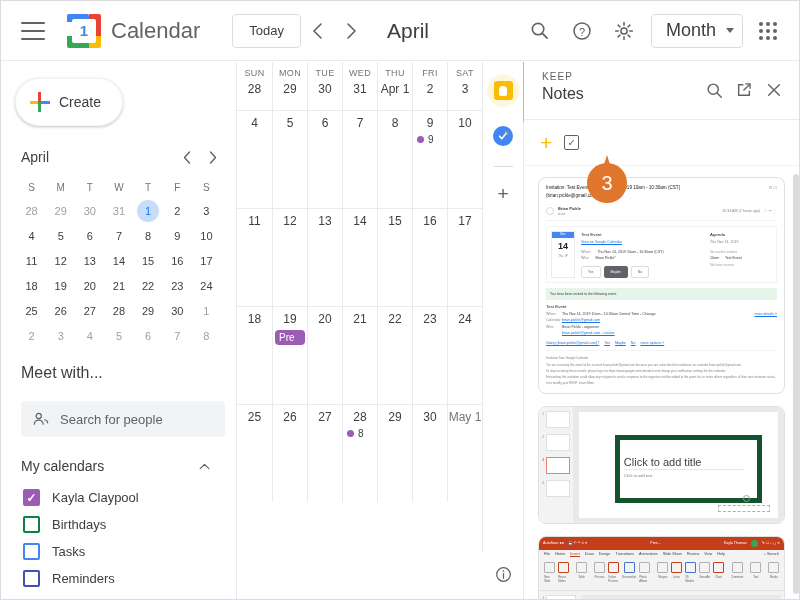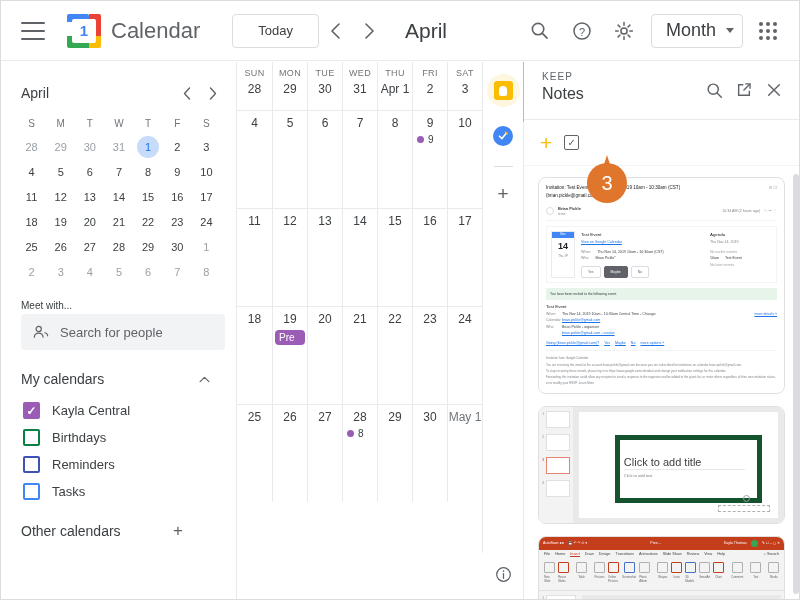--- a/index.html
+++ b/index.html
@@ -28,21 +28,21 @@
   .logo .yel  { right:0; bottom:0; width:12px; height:12px; background:#fbbc05; border-radius:0 0 2px 0;}
   .logo .grn  { left:0; bottom:0; width:22px; height:12px; background:#34a853; border-radius:0 0 0 2px;}
   .logo .white{ left:5px; top:5px; width:24px; height:24px; background:#fff; border-radius:2px;}
   .logo .num  { position:absolute; left:5px; top:5px; width:24px; height:24px;
                 display:flex; align-items:center; justify-content:center;
                 font-size:15px; font-weight:bold; color:#4285f4; }
 
   .app-title { margin-left: 10px; font-size: 22px; color: #5f6368; letter-spacing: 0; }
 
   .today-btn {
-    margin-left: 32px; height: 34px; padding: 0 25px; border: 1px solid #dadce0;
+    margin-left: 32px; height: 34px; padding: 0 16px; border: 1px solid #dadce0;
     border-radius: 4px; background: #fff; font-size: 13px; color: #3c4043;
     display: flex; align-items: center; cursor: pointer;
   }
   .navarrow {
     width: 34px; height: 34px; display:flex; align-items:center; justify-content:center;
     border-radius:50%; cursor:pointer; color:#5f6368; font-size:18px;
   }
   .navarrow:first-of-type { margin-left: 14px; }
   .month-label { margin-left: 18px; font-size: 21px; color: #3c4043; }
 
@@ -87,21 +87,21 @@
               border-radius:50%; color:#5f6368; font-size:14px; cursor:pointer; }
 
   table.mini { width: 204px; margin-left: 16px; border-collapse: collapse; }
   table.mini th { font-size: 10px; color: #70757a; font-weight: 400; height: 22px; width: 29px; }
   table.mini td { font-size: 11px; color: #3c4043; height: 25px; text-align:center; cursor:pointer; }
   table.mini td.out { color: #9aa0a6; }
   table.mini td .d { display:inline-flex; width:22px;height:22px;border-radius:50%;
                      align-items:center;justify-content:center; }
   table.mini td.sel .d { background:#c7dbfb; color:#1a73e8; }
 
-  .meet-title { font-size: 10px; color: #3c4043; margin: 16px 0 3px 20px; }
+  .meet-title { font-size: 16px; color: #3c4043; margin: 16px 0 19px 20px; }
   .search-people {
     margin-left: 20px; width: 204px; height: 36px; background: #f1f3f4; border-radius: 4px;
     display:flex; align-items:center; gap:10px; padding-left: 12px; cursor: text;
   }
   .search-people .ph { font-size: 13px; color: #5f6368; }
 
   .cal-section { margin: 16px 0 0 20px; display:flex; align-items:center; width: 196px; }
   .cal-section .lbl { font-size: 14px; color: #3c4043; flex: 1; }
   .cal-section .chev { width:26px;height:26px;display:flex;align-items:center;justify-content:center;
                        color:#5f6368;font-size:13px;cursor:pointer; }
@@ -314,20 +314,29 @@
         <span></span>
         <span></span>
         <span></span>
         <span></span>
         <span></span>
         <span></span>
     </div>
   </div>
 
   <div id="sidebar">
+    <div class="create-btn">
+      <span class="plus-col">
+        <i class="hbar hb1"></i>
+          <i class="hbar hb2"></i>
+          <i class="vbar vb1"></i>
+          <i class="vbar vb2"></i>
+      </span>
+      <span class="create-label">Create</span>
+    </div>
 
     <div class="mini-head">
       <span class="mini-title">April</span>
       <span class="mini-nav">
         <svg width="8" height="13" viewBox="0 0 8 13">
             <path d="M6.5 1L1.5 6.5l5 5.5" stroke="#5f6368" stroke-width="1.4" fill="none" stroke-linecap="round" stroke-linejoin="round"></path>
           </svg>
       </span>
       <span class="mini-nav">
         <svg width="8" height="13" viewBox="0 0 8 13">
@@ -422,33 +431,33 @@
         <svg width="11" height="7" viewBox="0 0 12 8">
             <path d="M1 6.5L6 1.5l5 5" stroke="#5f6368" stroke-width="1.4" fill="none" stroke-linecap="round" stroke-linejoin="round"></path>
           </svg>
       </span>
     </div>
     <div id="calendar-list">
         <div class="cal-row">
           <span class="cbox on" style="border-color: rgb(154, 92, 180); background: rgb(154, 92, 180);">
             <span class="tick">✓</span>
           </span>
-          <span class="cal-name">Kayla Central</span>
+          <span class="cal-name">Kayla Claypool</span>
         </div>
         <div class="cal-row">
           <span class="cbox" style="border-color: rgb(11, 128, 67);"></span>
           <span class="cal-name">Birthdays</span>
         </div>
         <div class="cal-row">
+          <span class="cbox" style="border-color: rgb(66, 133, 244);"></span>
+          <span class="cal-name">Tasks</span>
+        </div>
+        <div class="cal-row">
           <span class="cbox" style="border-color: rgb(63, 81, 181);"></span>
           <span class="cal-name">Reminders</span>
-        </div>
-        <div class="cal-row">
-          <span class="cbox" style="border-color: rgb(66, 133, 244);"></span>
-          <span class="cal-name">Tasks</span>
         </div>
       </div>
 
     <div class="cal-section" style="margin-top:18px">
       <span class="lbl">Other calendars</span>
       <span class="chev" style="font-size:17px">+</span>
       <span class="chev">
         
       </span>
     </div>

